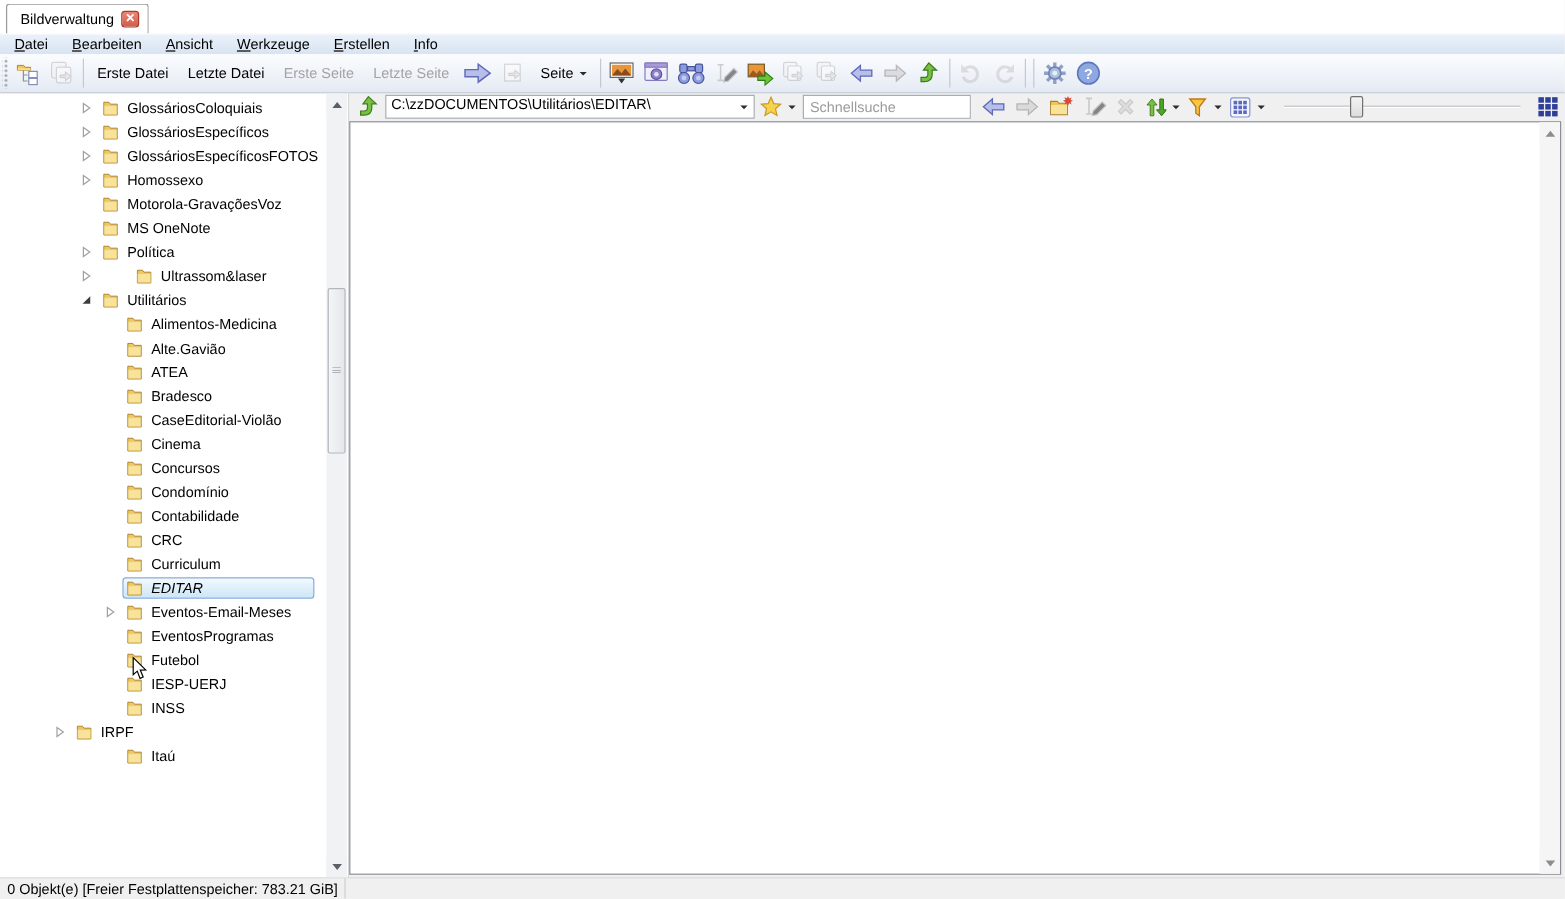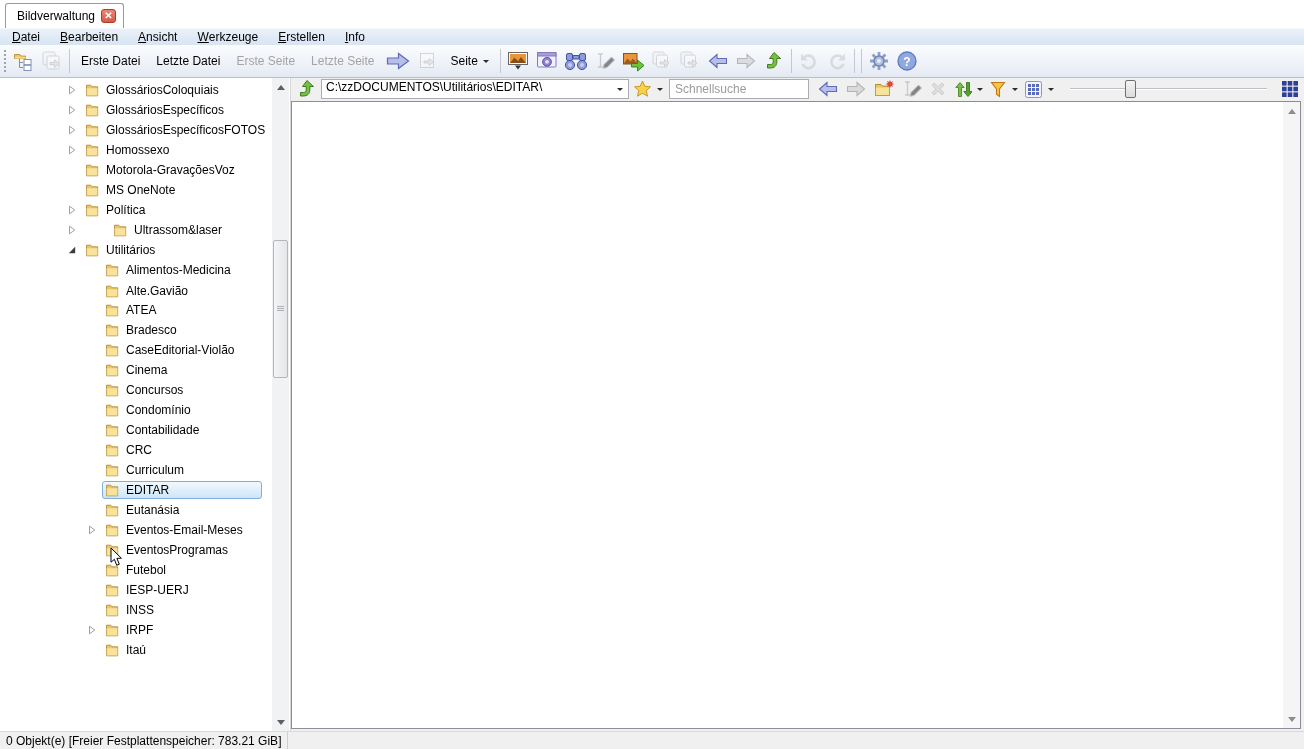--- a/index.html
+++ b/index.html
@@ -558,42 +558,30 @@
           <span class="row-inner">
             <span class="ic fico">
               <svg width="16" height="16" viewBox="0 0 16 16">
                 <path d="M2.5 3.2h4.2l1.3 1.6h5.7v9H2.5z" fill="#efc75e" stroke="#a9822f" stroke-width=".8"></path>
                 <path d="M2.8 6h10.6v7.5H2.8z" fill="#f9e39a" stroke="#dcbf71" stroke-width=".5"></path>
               </svg>
             </span>
             <span class="lbl">Curriculum</span>
           </span>
         </div>
-        <div class="trow" style="padding-left: 82px;">
+        <div class="trow" style="padding-left: 82px; font-style: italic;">
           <span class="expbox"></span>
           <span class="row-inner sel">
             <span class="ic fico">
               <svg width="16" height="16" viewBox="0 0 16 16">
                 <path d="M2.5 3.2h4.2l1.3 1.6h5.7v9H2.5z" fill="#efc75e" stroke="#a9822f" stroke-width=".8"></path>
                 <path d="M2.8 6h10.6v7.5H2.8z" fill="#f9e39a" stroke="#dcbf71" stroke-width=".5"></path>
               </svg>
             </span>
             <span class="lbl">EDITAR</span>
-          </span>
-        </div>
-        <div class="trow" style="padding-left: 82px;">
-          <span class="expbox"></span>
-          <span class="row-inner">
-            <span class="ic fico">
-              <svg width="16" height="16" viewBox="0 0 16 16">
-                <path d="M2.5 3.2h4.2l1.3 1.6h5.7v9H2.5z" fill="#efc75e" stroke="#a9822f" stroke-width=".8"></path>
-                <path d="M2.8 6h10.6v7.5H2.8z" fill="#f9e39a" stroke="#dcbf71" stroke-width=".5"></path>
-              </svg>
-            </span>
-            <span class="lbl">Eutanásia</span>
           </span>
         </div>
         <div class="trow" style="padding-left: 82px;">
           <span class="expbox">
             <svg width="10" height="10" viewBox="0 0 10 10">
               <path d="M2.5 1.2 L7.8 5 L2.5 8.8z" fill="#ffffff" stroke="#a0a0a0"></path>
             </svg>
           </span>
           <span class="row-inner">
             <span class="ic fico">
@@ -646,21 +634,21 @@
           <span class="row-inner">
             <span class="ic fico">
               <svg width="16" height="16" viewBox="0 0 16 16">
                 <path d="M2.5 3.2h4.2l1.3 1.6h5.7v9H2.5z" fill="#efc75e" stroke="#a9822f" stroke-width=".8"></path>
                 <path d="M2.8 6h10.6v7.5H2.8z" fill="#f9e39a" stroke="#dcbf71" stroke-width=".5"></path>
               </svg>
             </span>
             <span class="lbl">INSS</span>
           </span>
         </div>
-        <div class="trow" style="padding-left: 82px;">
+        <div class="trow" style="padding-left: 40px;">
           <span class="expbox">
             <svg width="10" height="10" viewBox="0 0 10 10">
               <path d="M2.5 1.2 L7.8 5 L2.5 8.8z" fill="#ffffff" stroke="#a0a0a0"></path>
             </svg>
           </span>
           <span class="row-inner">
             <span class="ic fico">
               <svg width="16" height="16" viewBox="0 0 16 16">
                 <path d="M2.5 3.2h4.2l1.3 1.6h5.7v9H2.5z" fill="#efc75e" stroke="#a9822f" stroke-width=".8"></path>
                 <path d="M2.8 6h10.6v7.5H2.8z" fill="#f9e39a" stroke="#dcbf71" stroke-width=".5"></path>

